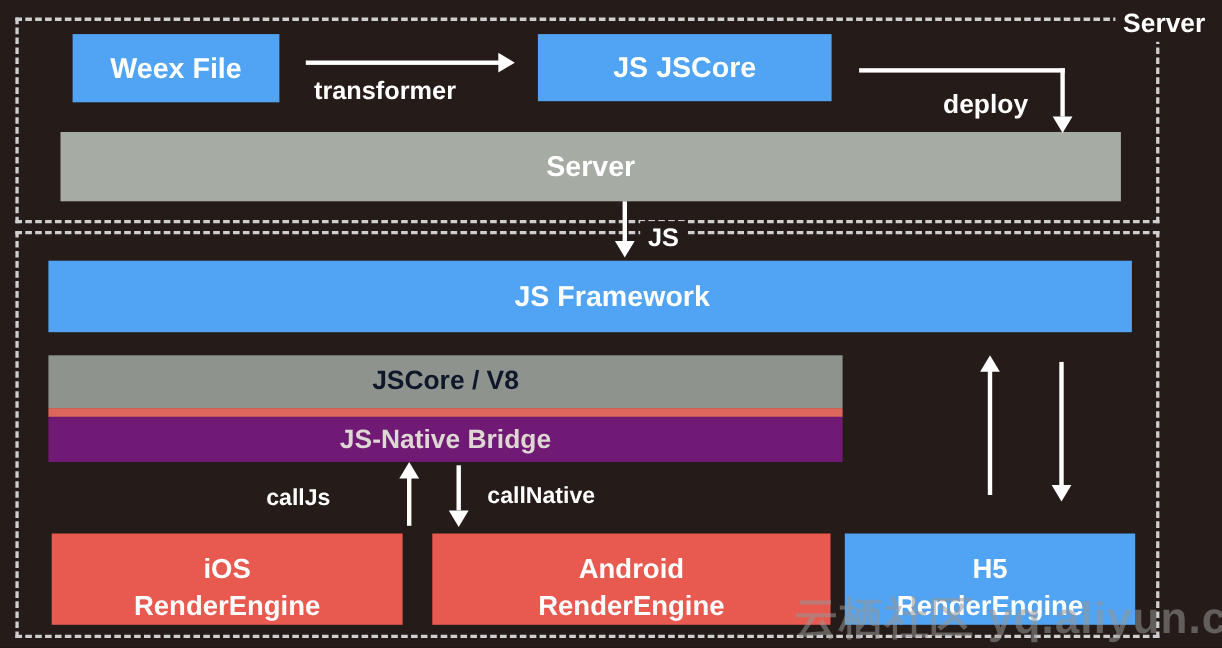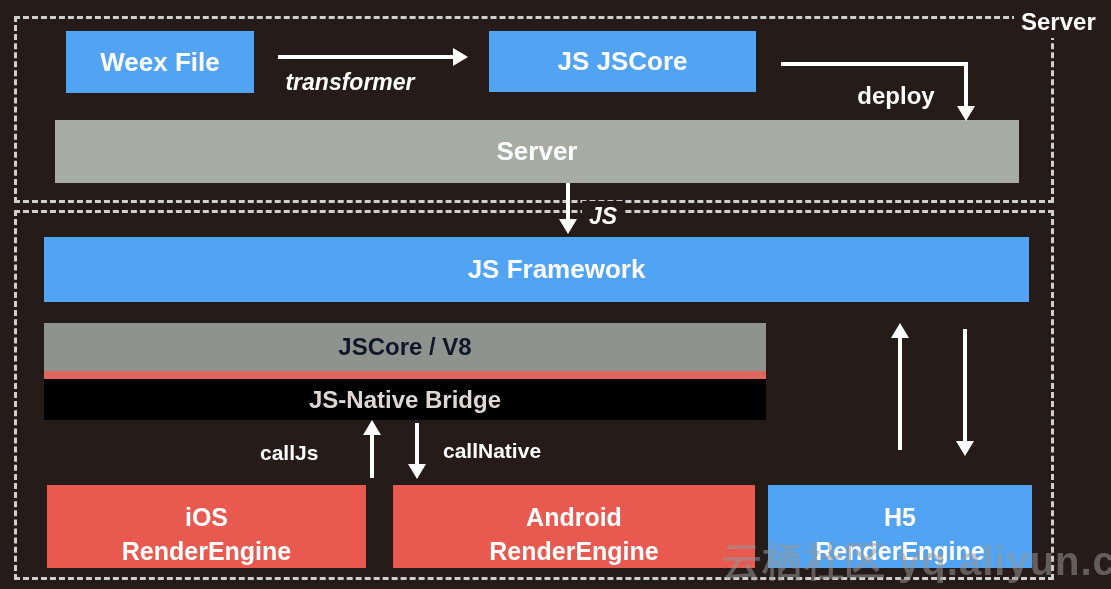--- a/index.html
+++ b/index.html
@@ -9,25 +9,25 @@
     background:#251b18;
     font-family:"Liberation Sans",sans-serif;font-weight:700;color:#fff;
   }
   .abs{position:absolute;}
   .dashed-box{border:3px dashed #cfcfcf;background:transparent;z-index:1;}
   .bar{display:flex;align-items:center;justify-content:center;z-index:2;}
   .blue{background:#51a4f3;}
   .red{background:#e85a50;}
   .gray-light{background:#a6aba4;}
   .gray-dark{background:#8f938e;}
-  .bridge-red{background:#000000;}
+  .bridge-red{background:#701a75;}
   .overlap-red{background:#dd675d;}
   .t26{font-size:26px;}
   .t24{font-size:24px;}
-  .t23{font-size:23px;font-style:italic;}
+  .t23{font-size:23px;}
   .t21{font-size:21px;}
   .label{z-index:4;white-space:nowrap;}
   .bg-label{background:#251b18;z-index:5;padding:2px 7px;}
   .shaft{position:absolute;background:#fff;z-index:3;}
   .head{position:absolute;width:0;height:0;z-index:3;}
   .head-right{border-left:15px solid #fff;border-top:9px solid transparent;border-bottom:9px solid transparent;}
   .head-down{border-top:15px solid #fff;border-left:9px solid transparent;border-right:9px solid transparent;}
   .head-up{border-bottom:15px solid #fff;border-left:9px solid transparent;border-right:9px solid transparent;}
   .engine{display:flex;flex-direction:column;align-items:center;justify-content:flex-end;
           line-height:34px;font-size:25px;z-index:2;}
@@ -88,21 +88,21 @@
   <div class="abs overlap-red" style="left:44px;top:371px;width:722px;height:8px;z-index:2;"></div>
 
   <div class="abs bar bridge-red t24" style="left:44px;top:379px;width:722px;height:41px;color:#ded7d3;">
     <span>JS-Native Bridge</span>
   </div>
 
   <div>
     <div class="shaft" style="left:370px;top:434px;width:4px;height:44px;"></div>
     <div class="head head-up" style="left:363px;top:420px;"></div>
   </div>
-  <div class="abs label t21" style="left:260px;top:441px;">callJs</div>
+  <div class="abs label t21" style="left:242px;top:441px;">callJs</div>
 
   <div>
     <div class="shaft" style="left:415px;top:423px;width:4px;height:41px;"></div>
     <div class="head head-down" style="left:408px;top:464px;"></div>
   </div>
   <div class="abs label t21" style="left:443px;top:439px;">callNative</div>
 
   <div class="abs engine red" style="left:47px;top:485px;width:319px;height:83px;">
     <span>iOS</span>
     <span>RenderEngine</span>

